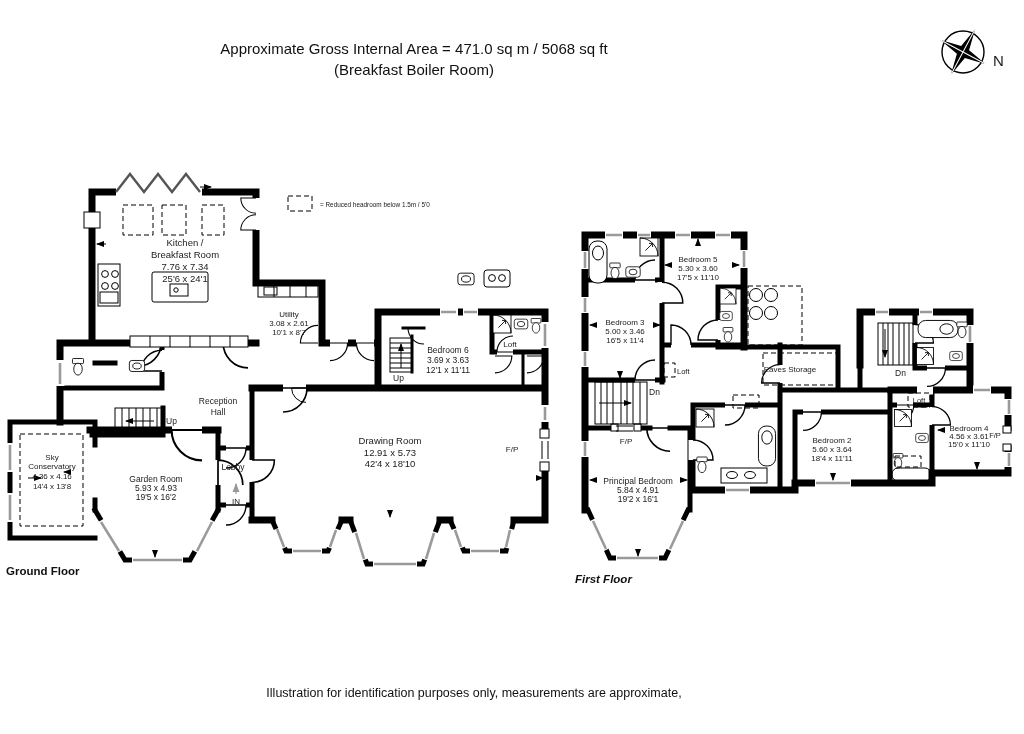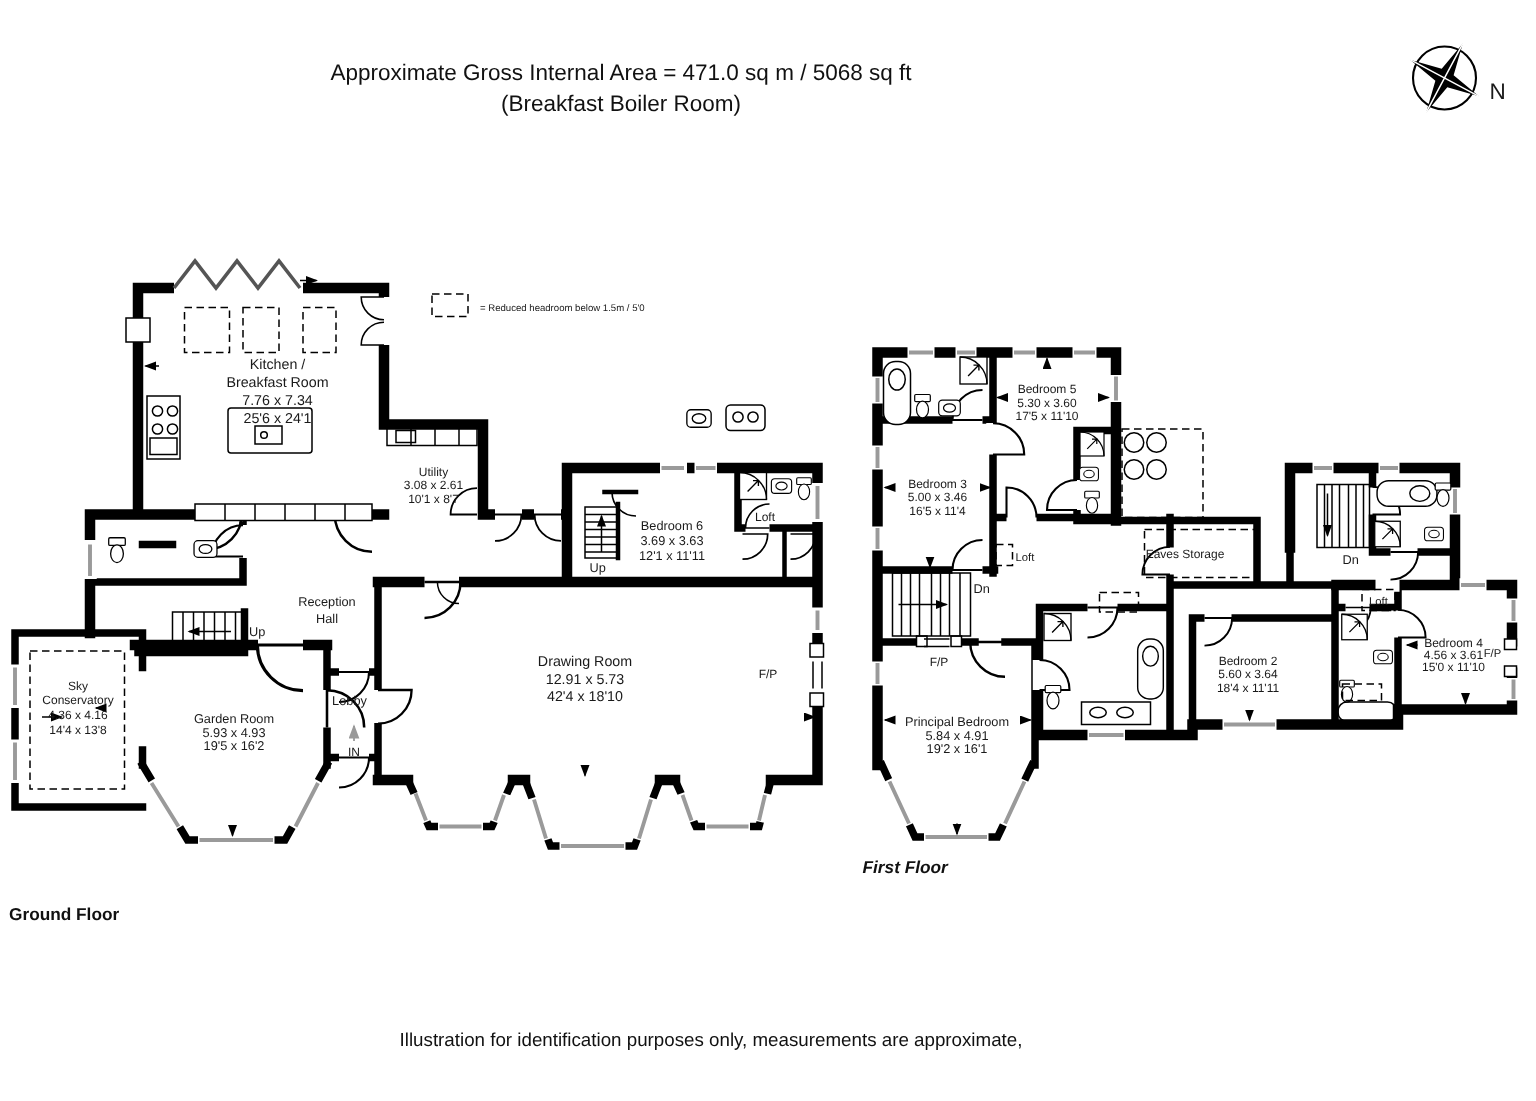--- a/index.html
+++ b/index.html
@@ -3,21 +3,21 @@
 <meta charset="utf-8">
 <style>
   html,body{margin:0;padding:0;background:#fff;}
   #page{position:relative;width:1024px;height:734px;background:#fff;overflow:hidden;
         font-family:"Liberation Sans",sans-serif;color:#1a1a1a;}
   #title{position:absolute;top:38px;left:0;width:828px;text-align:center;
          font-size:15px;line-height:21px;color:#111;}
   #footer{position:absolute;top:684px;left:0;width:948px;text-align:center;
           font-size:12.5px;line-height:18px;color:#111;}
   .floor-label{position:absolute;font-size:11.5px;font-weight:bold;color:#111;}
-  #gf-label{top:604px;left:6px;}
+  #gf-label{top:565px;left:6px;}
   #ff-label{top:573px;left:575px;font-style:italic;}
   svg{position:absolute;overflow:visible;}
   svg text{font-family:"Liberation Sans",sans-serif;fill:#1a1a1a;}
   .w7{stroke:#000;stroke-width:7;fill:none;stroke-linecap:square;}
   .w5{stroke:#000;stroke-width:5;fill:none;stroke-linecap:square;}
   .w3{stroke:#000;stroke-width:3;fill:none;stroke-linecap:square;}
   .t1{stroke:#000;stroke-width:1;fill:none;}
   .fx{stroke:#000;stroke-width:1;fill:#fff;}
   .wgap{stroke:#fff;stroke-width:9;fill:none;stroke-linecap:butt;}
   .win{stroke:#9a9a9a;stroke-width:2.6;fill:none;stroke-linecap:butt;}

